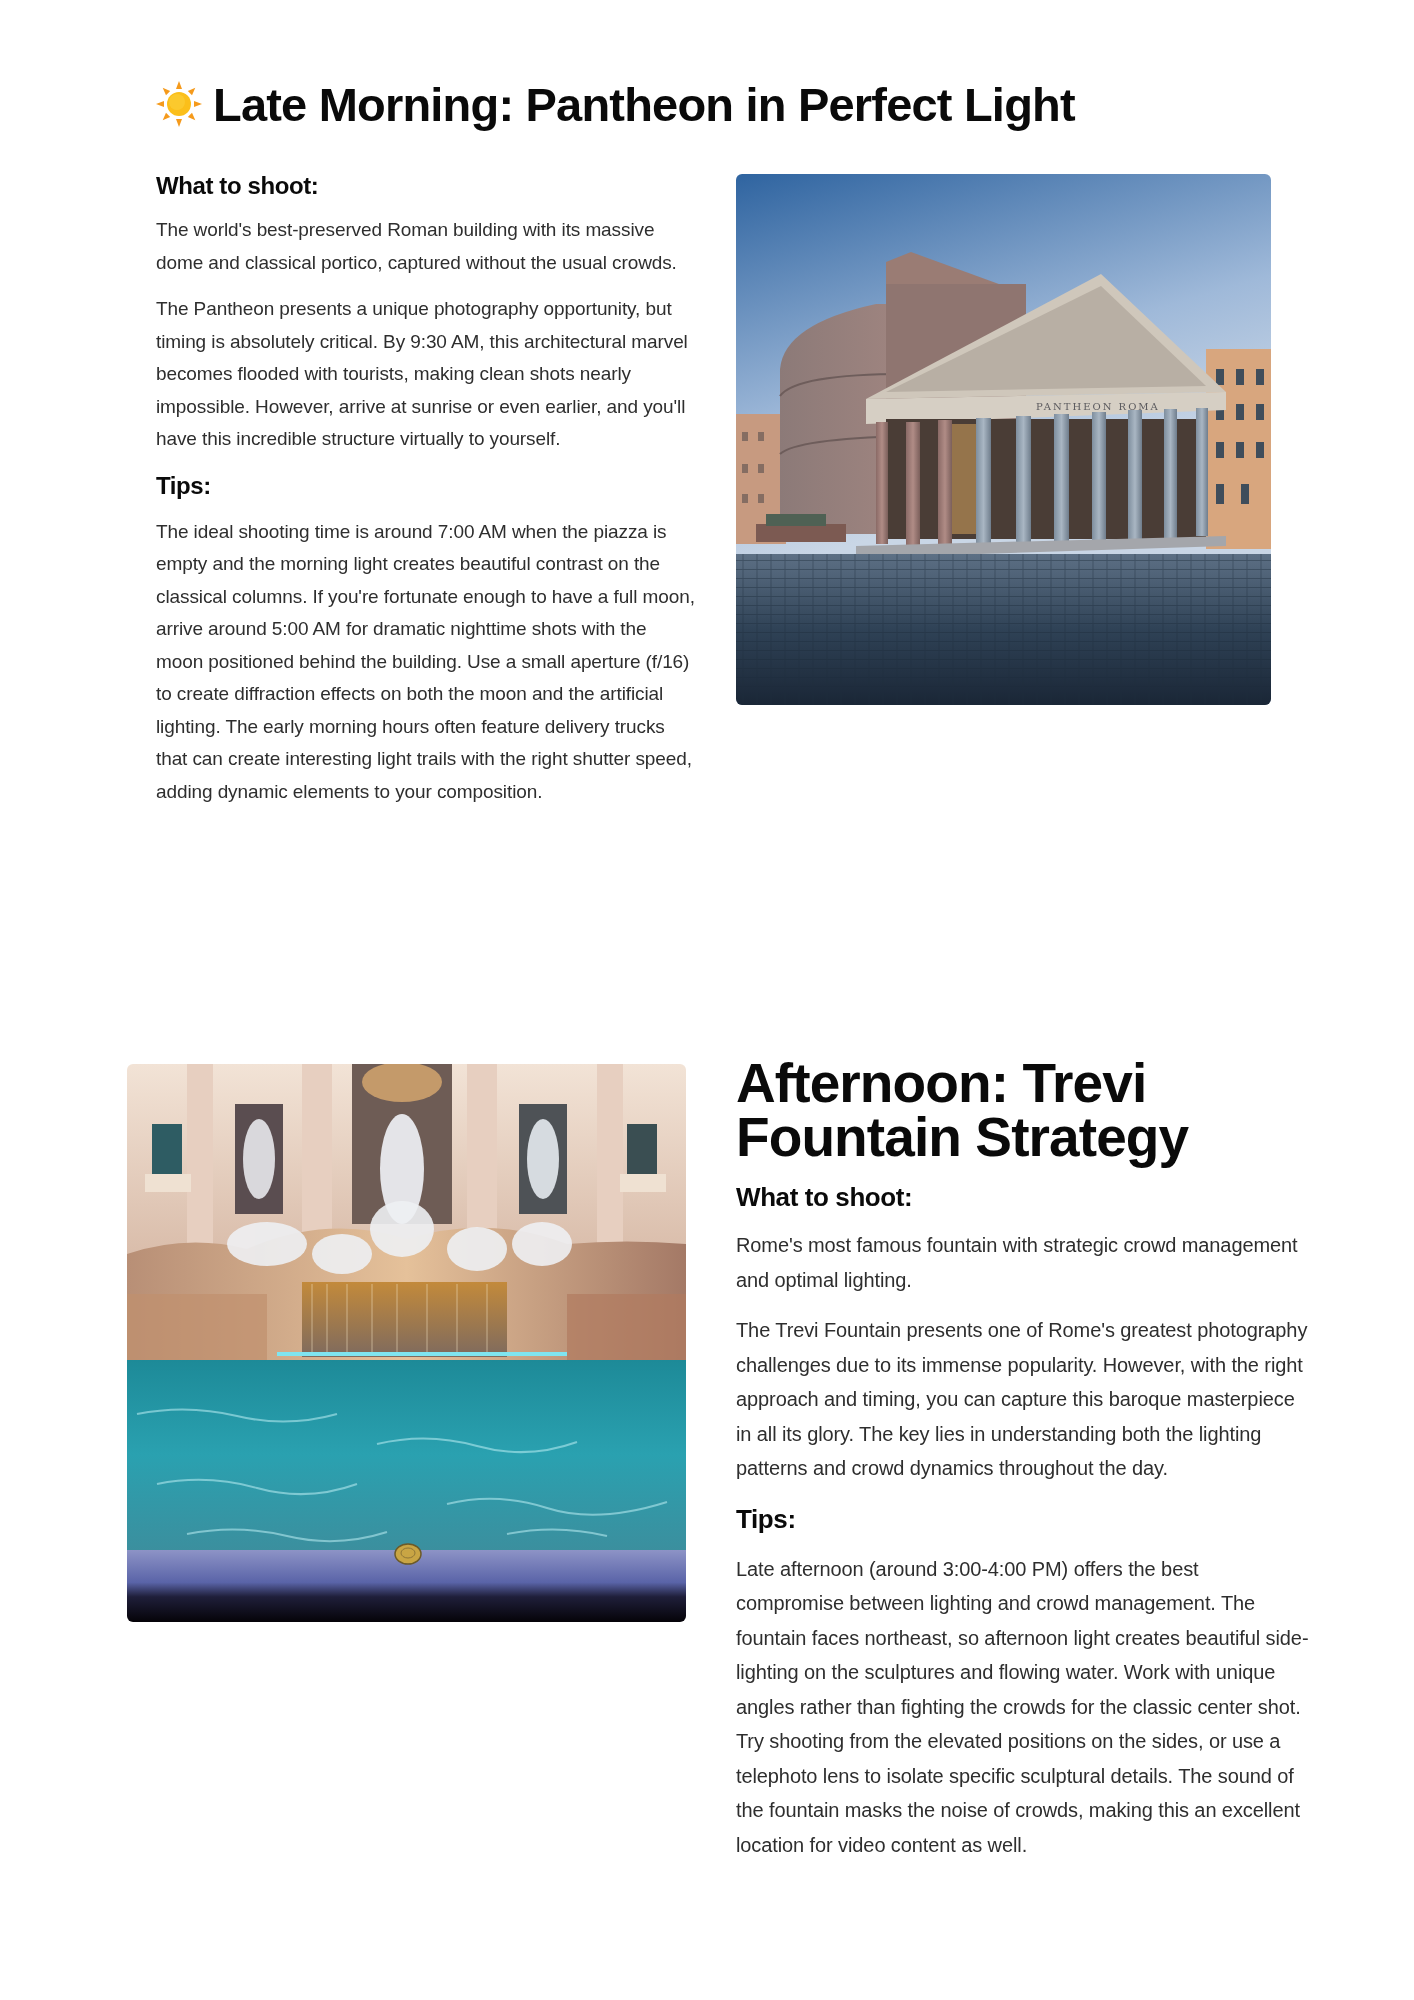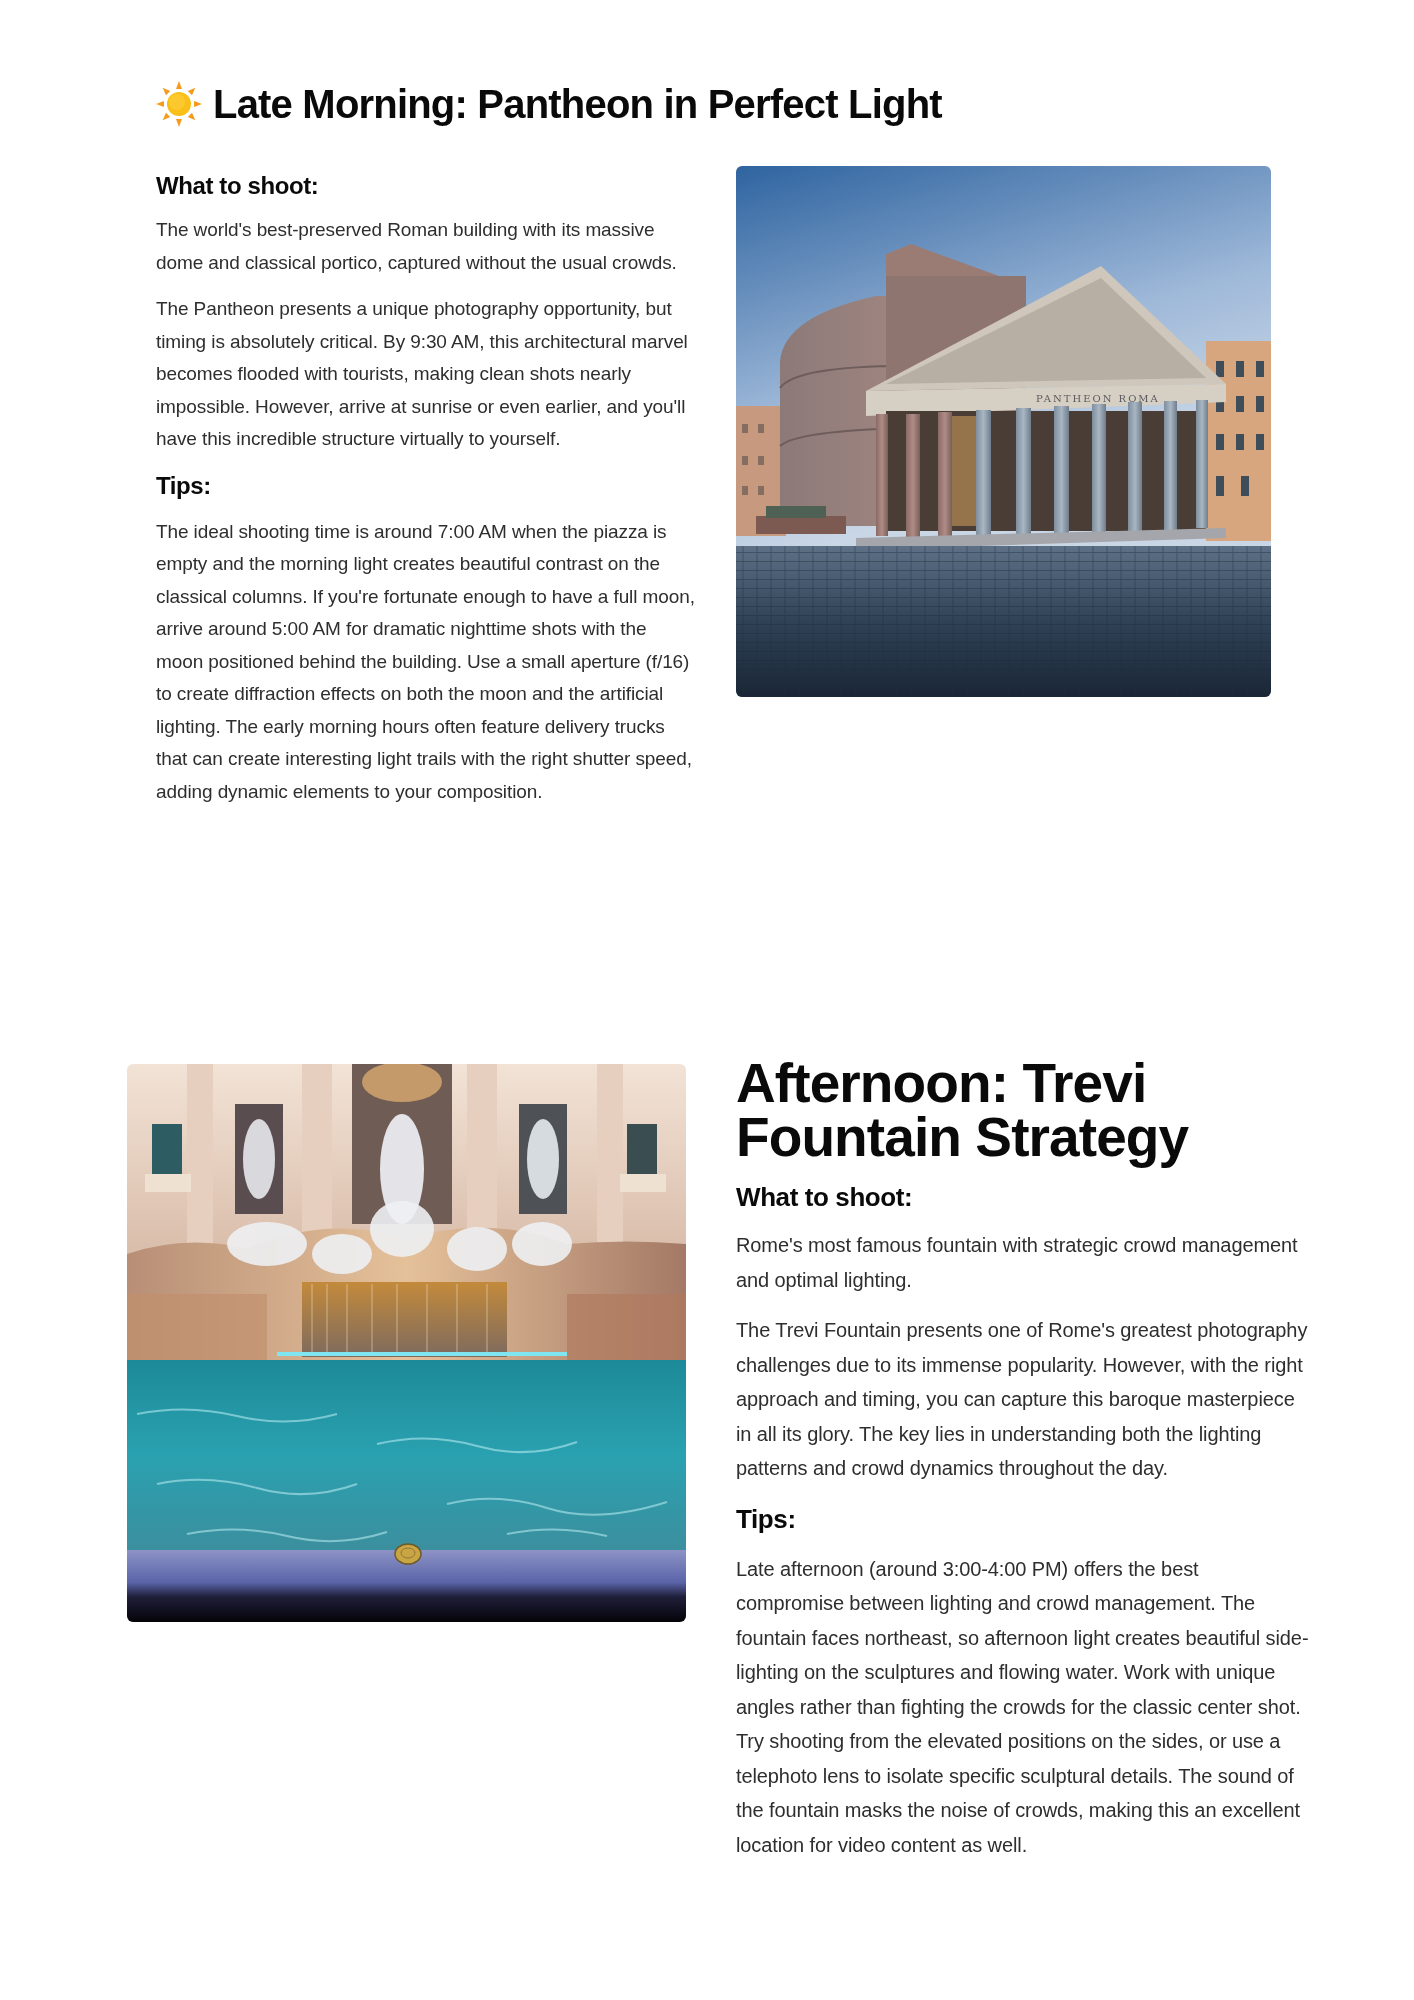--- a/index.html
+++ b/index.html
@@ -3,33 +3,33 @@
 <meta charset="utf-8">
 <style>
   * { box-sizing: border-box; margin: 0; padding: 0; }
   html, body { width: 1414px; height: 2000px; background: #ffffff; overflow: hidden; }
   body { font-family: "Liberation Sans", "DejaVu Sans", sans-serif; color: #2b2b2b; position: relative; }
 
   
   .s1-title {
     position: absolute; left: 155px; top: 74px; height: 60px;
     display: flex; align-items: center; gap: 10px;
-    font-size: 40px; font-weight: 700; color: #0a0a0a; letter-spacing: -0.8px;
+    font-size: 47px; font-weight: 700; color: #0a0a0a; letter-spacing: -0.8px;
   }
   .sun-icon { width: 48px; height: 48px; display: inline-block; }
   .s1-text { position: absolute; left: 156px; top: 170px; width: 540px; }
   .s1-text h3 { font-size: 24px; font-weight: 700; color: #0a0a0a; letter-spacing: -0.4px; line-height: 32px; margin-bottom: 12px; }
   .s1-text p { font-size: 19px; line-height: 32.5px; color: #2e2e2e; margin-bottom: 14px; letter-spacing: -0.1px; }
   .s1-text h3.tips { margin-top: 6px; margin-bottom: 14px; }
 
   .photo {
     position: absolute; border-radius: 6px; overflow: hidden;
   }
   .photo svg { display: block; width: 100%; height: 100%; }
-  .pantheon { left: 736px; top: 166px; width: 535px; height: 531px; }
+  .pantheon { left: 736px; top: 174px; width: 535px; height: 531px; }
   .trevi { left: 127px; top: 1064px; width: 559px; height: 558px; }
 
   
   .s2-text { position: absolute; left: 736px; top: 1056px; width: 575px; }
   .s2-text h2 { font-size: 55px; font-weight: 700; color: #0a0a0a; letter-spacing: -0.9px; line-height: 54px; margin-bottom: 16px; }
   .s2-text h3 { font-size: 26px; font-weight: 700; color: #0a0a0a; letter-spacing: -0.4px; line-height: 34px; margin-bottom: 14px; }
   .s2-text p { font-size: 20px; line-height: 34.5px; color: #2e2e2e; margin-bottom: 16px; letter-spacing: -0.1px; }
   .s2-text h3.tips { margin-top: 4px; margin-bottom: 16px; }
 </style>
 </head>

